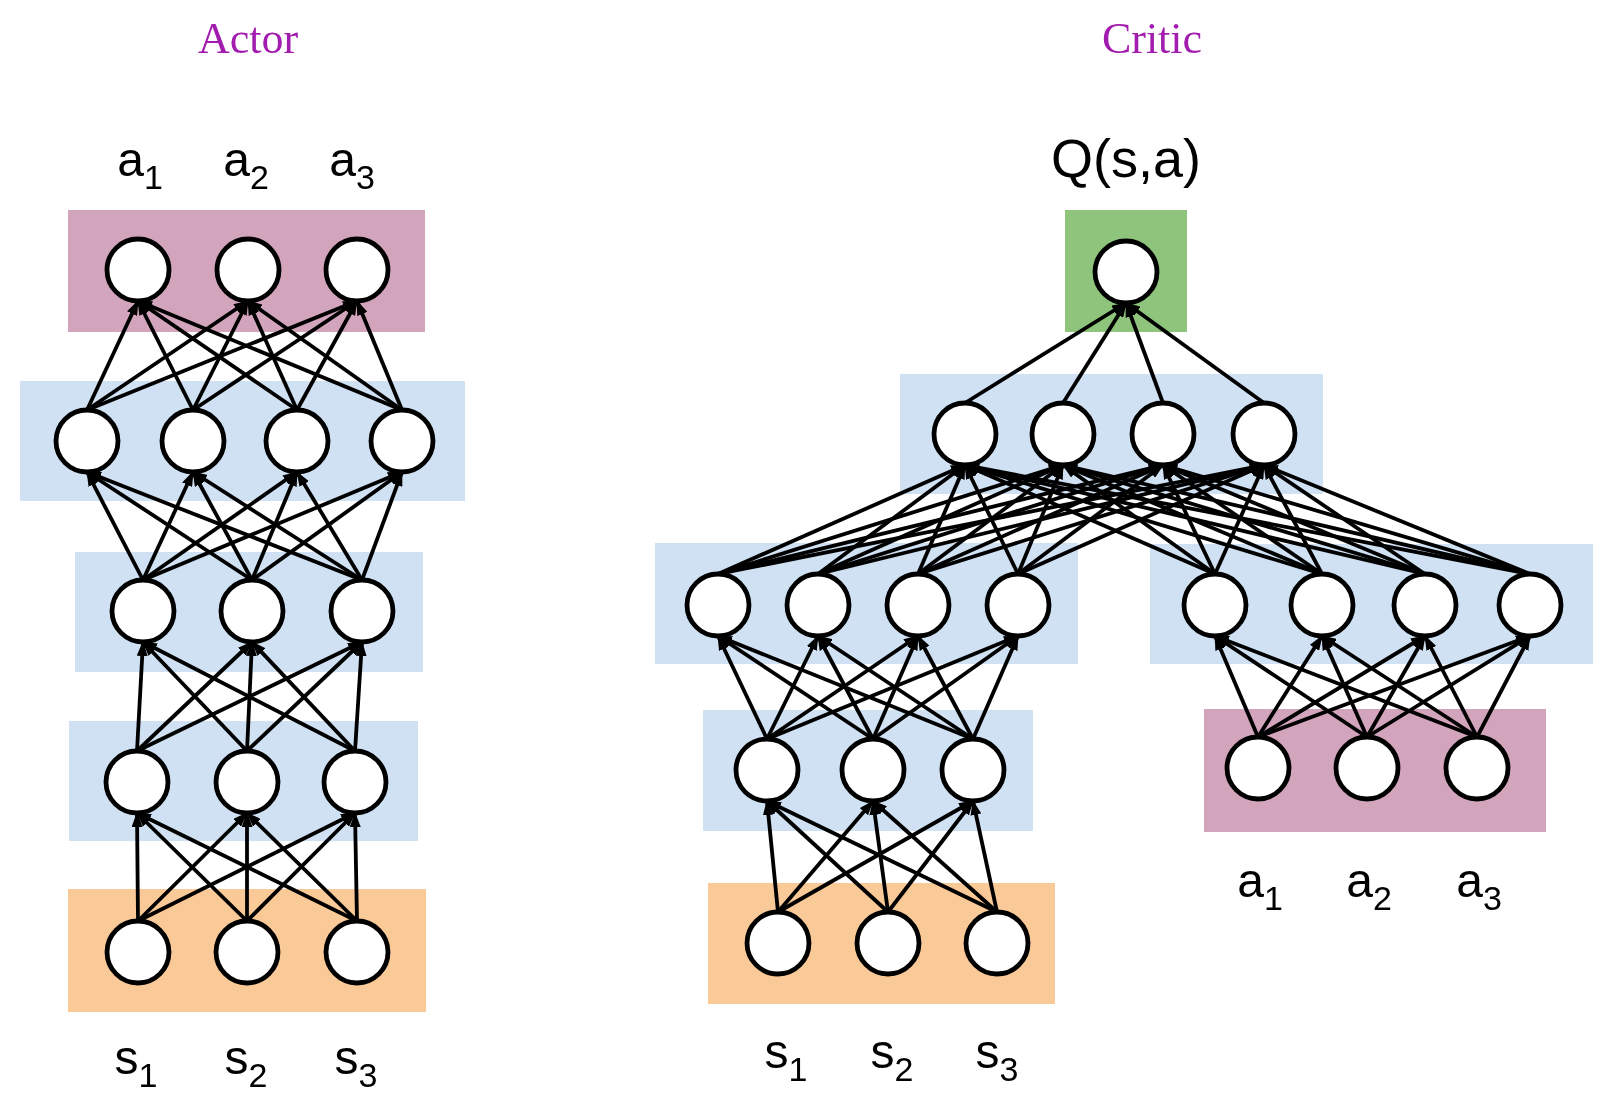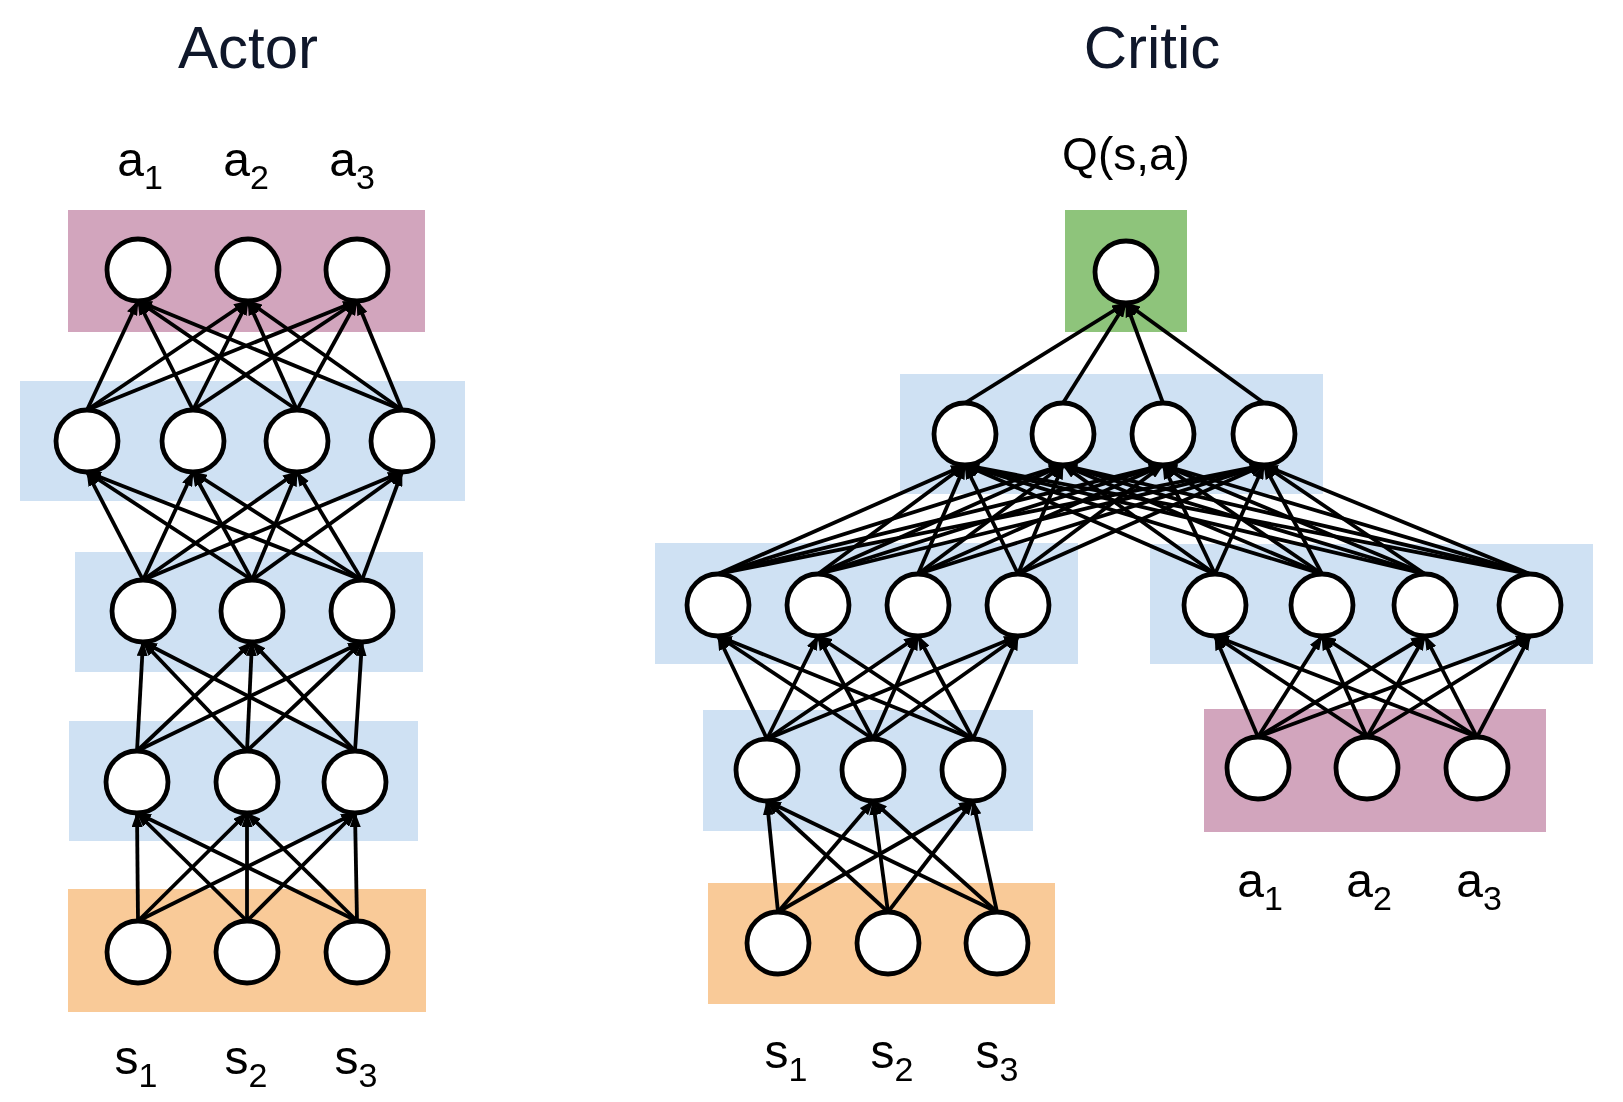--- a/index.html
+++ b/index.html
@@ -9,30 +9,31 @@
     height: 1102px;
     background: #ffffff;
     overflow: hidden;
     font-family: "Liberation Sans", sans-serif;
   }
   .canvas svg { position: absolute; left: 0; top: 0; }
   .net-title {
     position: absolute;
     top: 16px;
     transform: translateX(-50%);
-    font-size: 60px;
+    font-size: 44px;
     line-height: 1.05;
-    color: #0f172a;
+    color: #a21caf;
     white-space: nowrap;
+    font-family: Liberation Serif, serif;
   }
   .q-label {
     position: absolute;
     top: 130px;
     transform: translateX(-50%);
-    font-size: 46px;
+    font-size: 54px;
     line-height: 1.05;
     color: #000000;
     white-space: nowrap;
   }
   text { font-family: "Liberation Sans", sans-serif; fill: #000000; }
 </style>
 </head>
 <body>
 
 <div class="canvas">

